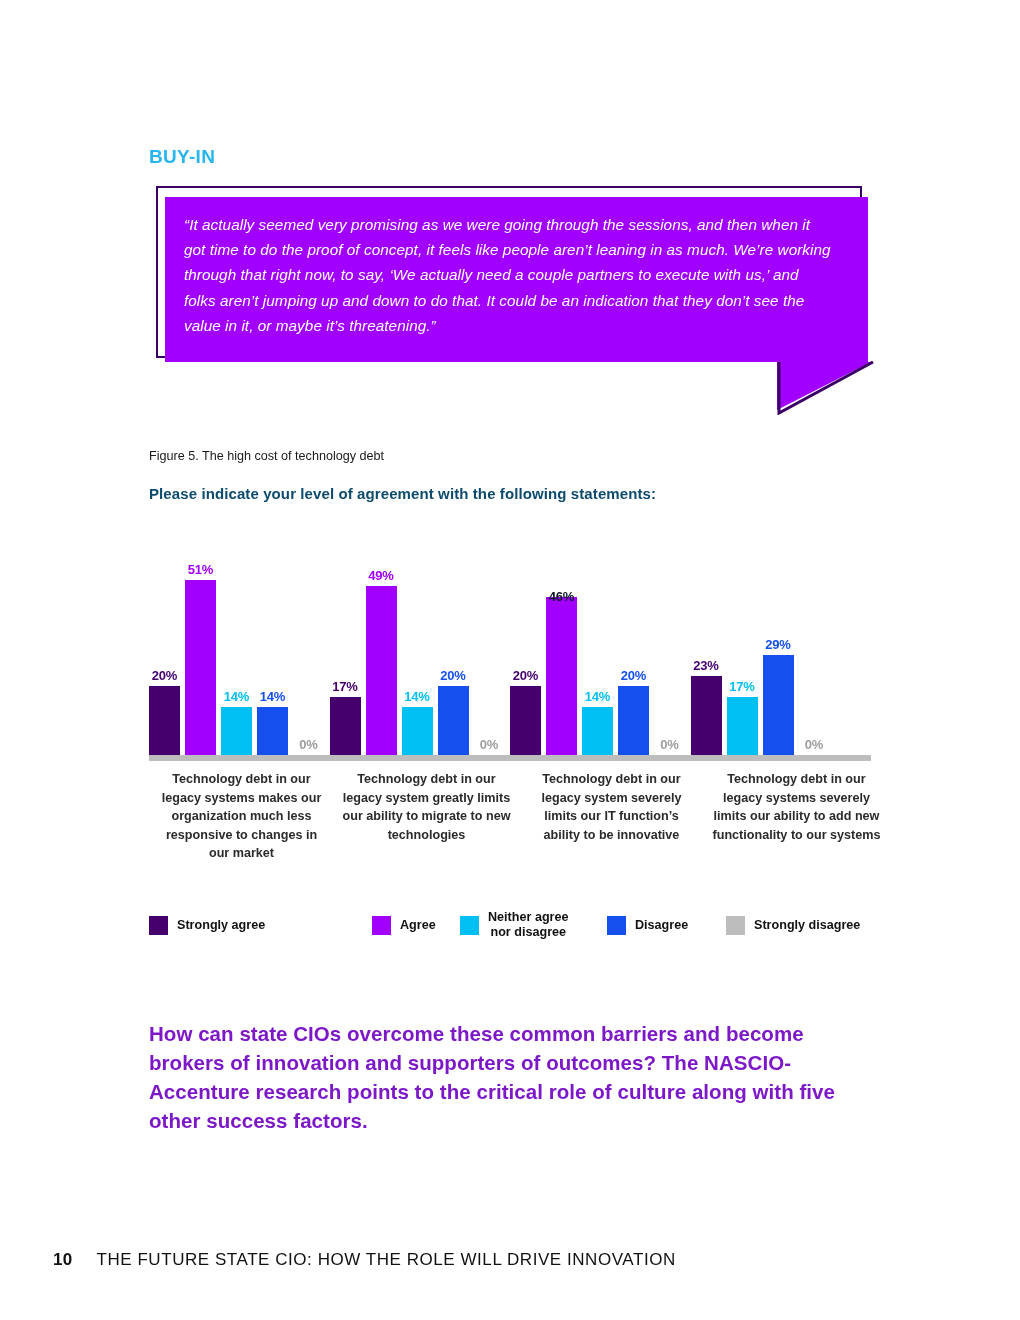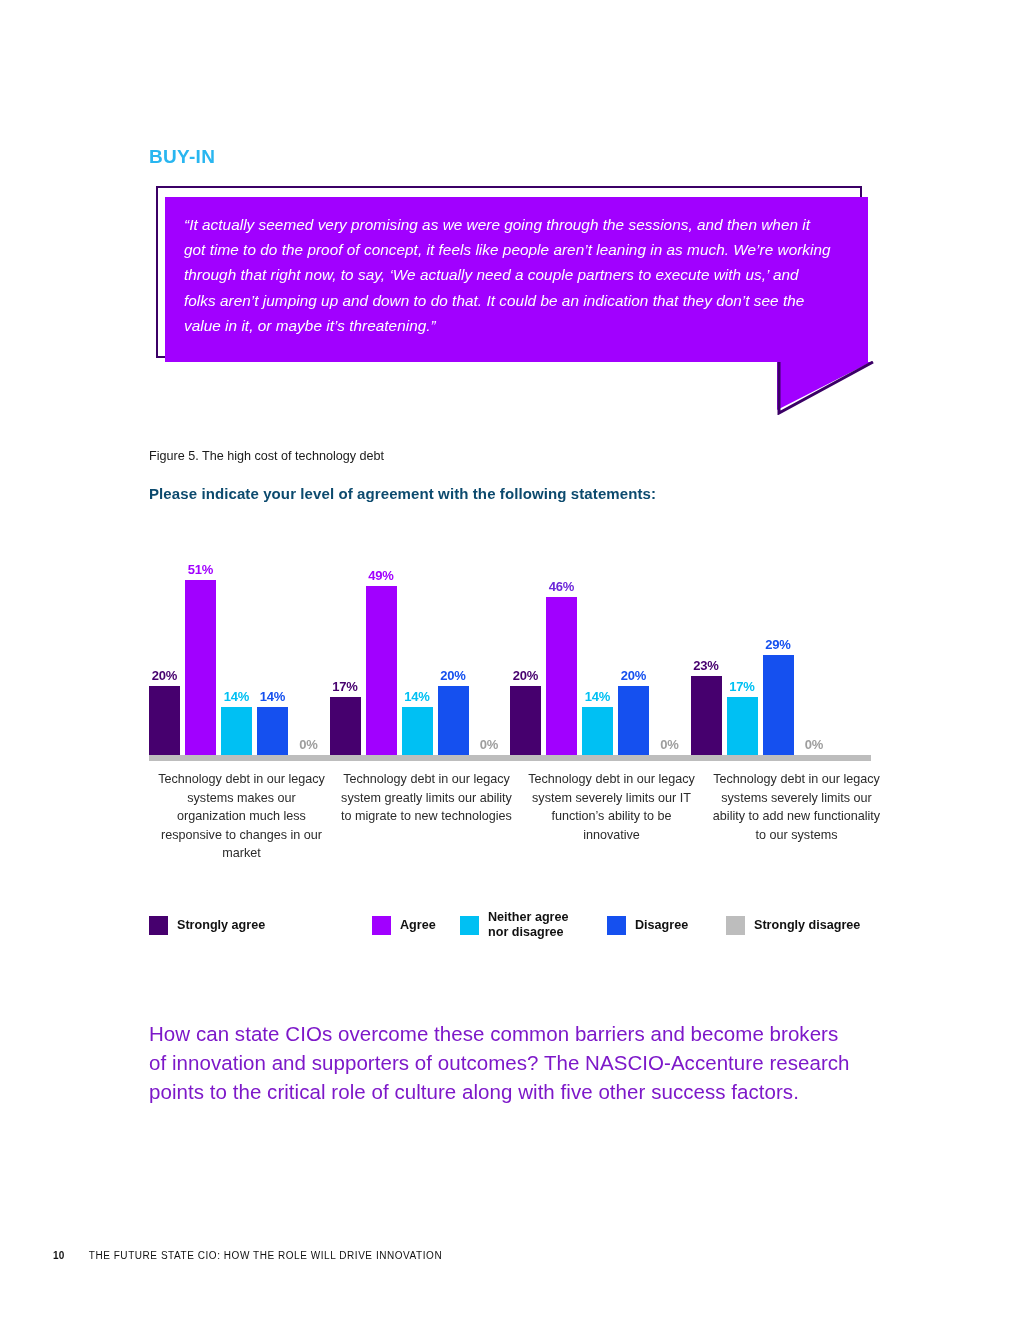--- a/index.html
+++ b/index.html
@@ -171,20 +171,21 @@
     display: flex;
   }
   .cat {
     flex: 1 1 0;
     text-align: center;
     font-size: 12.6px;
     line-height: 18.5px;
     color: #2b2b2b;
     padding: 0 6px;
     box-sizing: border-box;
+    font-weight: bold;
   }
 
   
   .legend {
     position: absolute;
     left: 149px;
     top: 908px;
     width: 740px;
     height: 34px;
   }
@@ -210,33 +211,33 @@
   }
 
   
   .closing {
     position: absolute;
     left: 149px;
     top: 1019px;
     width: 710px;
     font-size: 20.5px;
     line-height: 29px;
-    font-weight: normal;
+    font-weight: bold;
     color: #7d18c9;
     letter-spacing: 0.05px;
   }
 
   
   .footer {
     position: absolute;
     left: 53px;
     top: 1250px;
     display: flex;
     align-items: baseline;
-    font-size: 10px;
+    font-size: 17px;
   }
   .footer .page-num {
     font-weight: bold;
     color: #111111;
     margin-right: 24px;
     letter-spacing: 0.3px;
   }
   .footer .doc-title {
     color: #111111;
     letter-spacing: 0.55px;
@@ -308,21 +309,21 @@
           <div class="vlabel" style="color: rgb(158, 158, 158); bottom: 3px;">0%</div>
         </div>
       </div>
       <div class="group">
         <div class="bar" style="height: 199px;">
           <div class="fill" style="height: 69px; background: rgb(70, 0, 110);"></div>
           <div class="vlabel" style="color: rgb(70, 0, 110); bottom: 72px;">20%</div>
         </div>
         <div class="bar" style="height: 199px;">
           <div class="fill" style="height: 158px; background: rgb(161, 0, 255);"></div>
-          <div class="vlabel" style="color: #6d28d9; bottom: 161px;">46%</div>
+          <div class="vlabel" style="color: #0f172a; bottom: 151px;">46%</div>
         </div>
         <div class="bar" style="height: 199px;">
           <div class="fill" style="height: 48px; background: rgb(0, 192, 243);"></div>
           <div class="vlabel" style="color: rgb(0, 192, 243); bottom: 51px;">14%</div>
         </div>
         <div class="bar" style="height: 199px;">
           <div class="fill" style="height: 69px; background: rgb(21, 80, 239);"></div>
           <div class="vlabel" style="color: rgb(21, 80, 239); bottom: 72px;">20%</div>
         </div>
         <div class="bar" style="height: 199px;">
@@ -361,21 +362,21 @@
 
 <div class="legend" id="legend">
     <div class="legend-item" style="left: 0px;">
       <span class="swatch" style="background: rgb(70, 0, 110);"></span>
       <span class="legend-label">Strongly agree</span>
     </div>
     <div class="legend-item" style="left: 181px; padding-left: 42px;">
       <span class="swatch" style="background: rgb(161, 0, 255);"></span>
       <span class="legend-label">Agree</span>
     </div>
-    <div class="legend-item" style="left: 311px;">
+    <div class="legend-item" style="left: 311px; text-align: center;">
       <span class="swatch" style="background: rgb(0, 192, 243);"></span>
       <span class="legend-label">Neither agree
 nor disagree</span>
     </div>
     <div class="legend-item" style="left: 458px;">
       <span class="swatch" style="background: rgb(21, 80, 239);"></span>
       <span class="legend-label">Disagree</span>
     </div>
     <div class="legend-item" style="left: 577px;">
       <span class="swatch" style="background: rgb(189, 189, 189);"></span>

